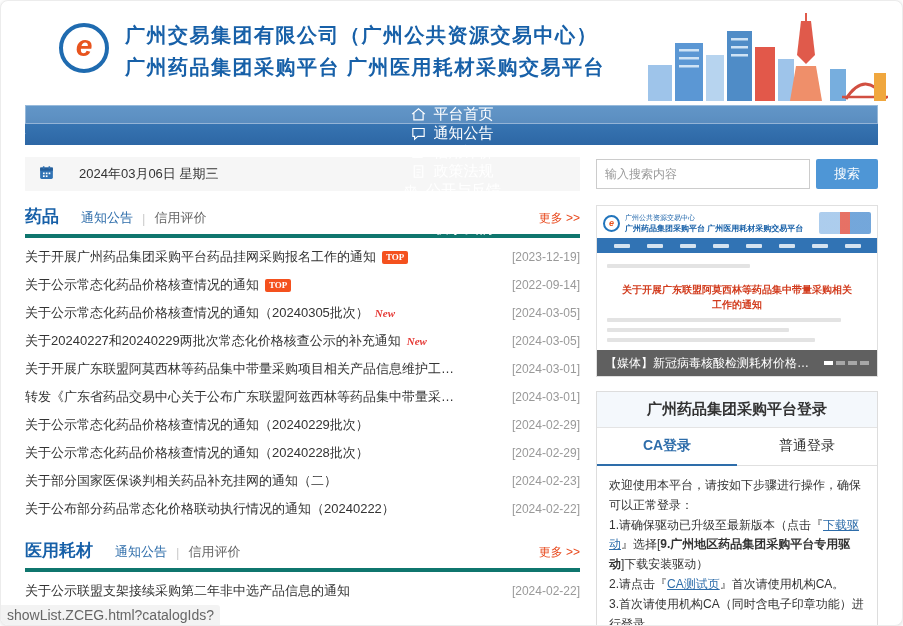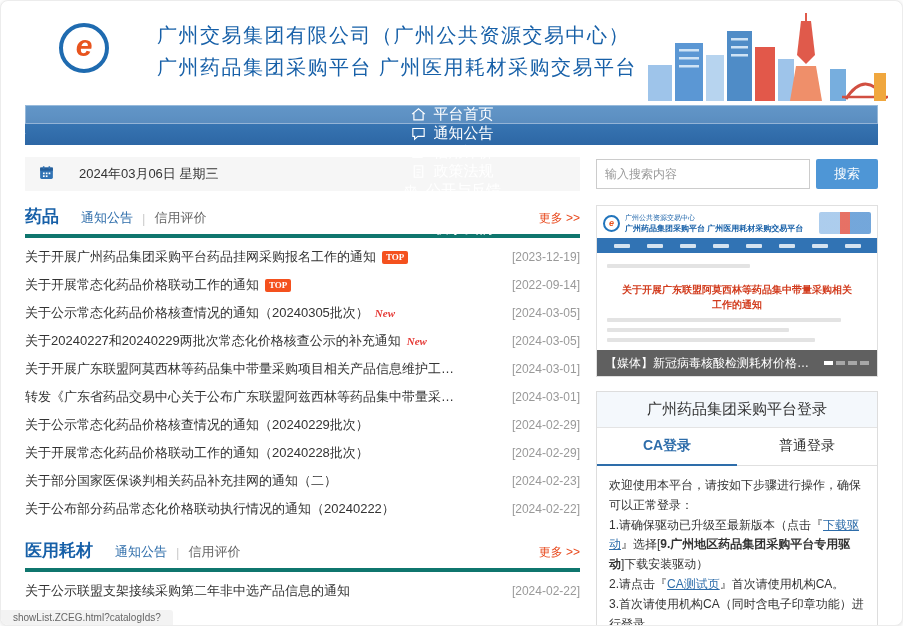--- a/index.html
+++ b/index.html
@@ -7,21 +7,21 @@
   body { font-family:"Liberation Sans","DejaVu Sans",sans-serif; }
   .page { position:relative; width:903px; height:626px; background:#fff; overflow:hidden;
           border:1px solid #ececec; border-radius:8px; box-shadow:0 1px 5px rgba(0,0,0,.12); }
 
   
   .site-header { position:relative; height:104px; padding:16px 20px 0 58px; display:flex; }
   .logo { width:50px; height:50px; border-radius:50%; border:4px solid #1f6bb0; margin-top:6px;
           display:flex; align-items:center; justify-content:center; background:#fff; flex:none; }
   .logo span { color:#e8541e; font-size:30px; font-weight:bold; font-style:italic; line-height:1; transform:translateY(-2px); }
   .titles { margin-left:16px; margin-top:2px; }
-  .titles div { font-size:20px; font-weight:normal; color:#1760a8; letter-spacing:1.5px; line-height:1.6; white-space:nowrap;margin-left:32px; }
+  .titles div { font-size:20px; font-weight:bold; color:#1760a8; letter-spacing:1.5px; line-height:1.6; white-space:nowrap; }
   .skyline { position:absolute; right:14px; bottom:0; }
 
   
   .nav { margin:0 24px; height:40px; background:linear-gradient(#4080bd,#2d67a5); display:flex;flex-direction:column; }
   .nav-item { flex:1; display:flex; align-items:center; justify-content:center; gap:7px;
               color:#fff; font-size:15px; cursor:pointer; position:relative; }
   .nav-item + .nav-item::before { content:""; position:absolute; left:0; top:9px; bottom:9px; width:1px; background:rgba(255,255,255,.18); }
   .nav-item.active { background:rgba(255,255,255,.18); box-shadow:inset 0 0 0 1px rgba(255,255,255,.35); }
   .nav-icon { display:flex; }
   .nav-icon svg { width:17px; height:17px; }
@@ -79,30 +79,30 @@
   .caption { position:absolute; left:0; right:0; bottom:0; height:26px; background:rgba(40,40,40,.74);
              color:#fff; font-size:12px; display:flex; align-items:center; padding:0 8px; gap:5px; }
   .caption-text { white-space:nowrap; overflow:hidden; text-overflow:ellipsis; flex:1; }
   .dots { display:flex; gap:3px; flex:none; }
   .dot { width:9px; height:4px; background:rgba(255,255,255,.45); cursor:pointer; }
   .dot.active { background:#fff; }
 
   
   .login-panel { margin-top:14px; border:1px solid #ddd; background:#fff; }
   .login-title { height:36px; display:flex; align-items:center; justify-content:center; font-size:15px;
-                 font-weight:normal; color:#333; background:#f4f8fc; border-bottom:1px solid #e4e4e4; }
+                 font-weight:bold; color:#333; background:#f4f8fc; border-bottom:1px solid #e4e4e4; }
   .login-tabs { display:flex; border-bottom:1px solid #e0e0e0; }
   .login-tab { flex:1; text-align:center; padding:9px 0; font-size:14px; color:#333; cursor:pointer; }
   .login-tab.active { color:#2e6daa; font-weight:bold; border-bottom:2px solid #2e6daa; margin-bottom:-1px; }
   .login-body { padding:10px 12px; font-size:12px; color:#333; line-height:1.65; }
   .login-body a { color:#2e6daa; text-decoration:underline; cursor:pointer; }
   .bold { font-weight:bold; }
 
-  .status-bar { position:absolute; left:0; bottom:0; background:#f3f3f3; color:#666; font-size:10px;
-                padding:2px 12px; border-top-right-radius:3px; }
+  .status-bar { position:absolute; left:0; bottom:0; background:#f3f3f3; color:#666; font-size:14px;
+                padding:2px 6px; border-top-right-radius:3px; }
 </style>
 </head>
 <body>
 
 <div class="page">
 
   <div class="site-header">
     <div class="logo">
         <span>e</span>
       </div>
@@ -241,21 +241,21 @@
         </div>
         <div class="notice-list">
 
             <div class="notice-row">
               <a class="notice-title">关于开展广州药品集团采购平台药品挂网采购报名工作的通知</a>
               <span class="badge" data-type="top">TOP</span>
               <span class="notice-date">[2023-12-19]</span>
             </div>
 
             <div class="notice-row">
-              <a class="notice-title">关于开展常态化药品价格联动工作的通知</a>
+              <a class="notice-title">关于公示常态化药品价格核查情况的通知</a>
               <span class="badge" data-type="top">TOP</span>
               <span class="notice-date">[2022-09-14]</span>
             </div>
 
             <div class="notice-row">
               <a class="notice-title">关于公示常态化药品价格核查情况的通知（20240305批次）</a>
               <span class="badge" data-type="new">New</span>
               <span class="notice-date">[2024-03-05]</span>
             </div>
 
@@ -277,21 +277,21 @@
               <span class="notice-date">[2024-03-01]</span>
             </div>
 
             <div class="notice-row">
               <a class="notice-title">关于公示常态化药品价格核查情况的通知（20240229批次）</a>
 
               <span class="notice-date">[2024-02-29]</span>
             </div>
 
             <div class="notice-row">
-              <a class="notice-title">关于开展常态化药品价格联动工作的通知（20240228批次）</a>
+              <a class="notice-title">关于公示常态化药品价格核查情况的通知（20240228批次）</a>
 
               <span class="notice-date">[2024-02-29]</span>
             </div>
 
             <div class="notice-row">
               <a class="notice-title">关于部分国家医保谈判相关药品补充挂网的通知（二）</a>
 
               <span class="notice-date">[2024-02-23]</span>
             </div>
 

